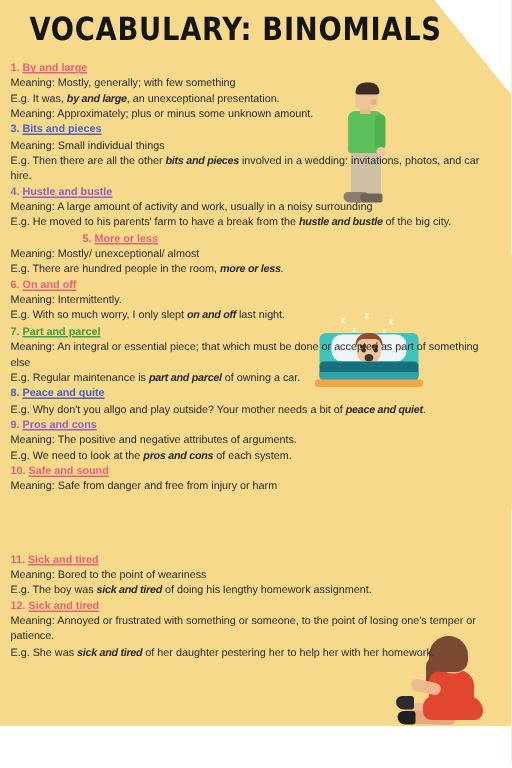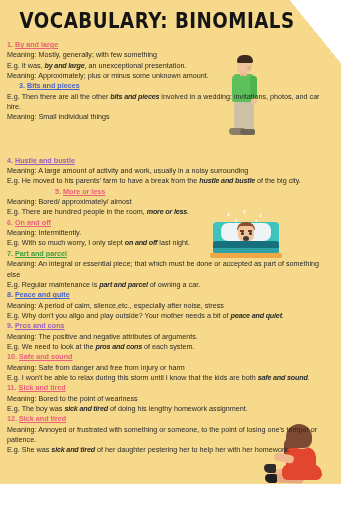--- a/index.html
+++ b/index.html
@@ -194,61 +194,59 @@
   <div id="content">
       <div class="entry">
         <div class="head" style="color: rgb(232, 96, 122);"><span class="num">1.</span> <span class="term">By and large</span></div>
         <div class="line">Meaning: Mostly, generally; with few something</div>
         <div class="line"><span>E.g. It was, </span><span class="it">by and large</span><span>, an unexceptional presentation.</span></div>
       </div>
       <div class="entry">
         <div class="line">Meaning: Approximately; plus or minus some unknown amount.</div>
       </div>
       <div class="entry">
-        <div class="head" style="color: rgb(74, 99, 200); margin-left: 12px;"><span class="num">3.</span> <span class="term">Bits and pieces</span></div>
+        <div class="head" style="color: rgb(74, 99, 200);"><span class="num">3.</span> <span class="term">Bits and pieces</span></div>
+        <div class="line">Meaning: Small individual things</div>
         <div class="line"><span>E.g. Then there are all the other </span><span class="it">bits and pieces</span><span> involved in a wedding: invitations, photos, and car hire.</span></div>
-        <div class="line">Meaning: Small individual things</div>
-      </div>
-      <div class="entry">
-        <div class="head" style="color: rgb(154, 95, 192); margin-top: 33px;"><span class="num">4.</span> <span class="term">Hustle and bustle</span></div>
+      </div>
+      <div class="entry">
+        <div class="head" style="color: rgb(154, 95, 192);"><span class="num">4.</span> <span class="term">Hustle and bustle</span></div>
         <div class="line">Meaning: A large amount of activity and work, usually in a noisy surrounding</div>
         <div class="line"><span>E.g. He moved to his parents' farm to have a break from the </span><span class="it">hustle and bustle</span><span> of the big city.</span></div>
       </div>
       <div class="entry">
         <div class="head" style="color: rgb(232, 96, 122); margin-left: 48px;"><span class="num">5.</span> <span class="term">More or less</span></div>
-        <div class="line">Meaning: Bored/ approximately/ almost</div>
+        <div class="line">Meaning: Mostly/ unexceptional/ almost</div>
         <div class="line"><span>E.g. There are hundred people in the room, </span><span class="it">more or less</span><span>.</span></div>
       </div>
       <div class="entry">
         <div class="head" style="color: rgb(232, 96, 122);"><span class="num">6.</span> <span class="term">On and off</span></div>
         <div class="line">Meaning: Intermittently.</div>
         <div class="line"><span>E.g. With so much worry, I only slept </span><span class="it">on and off</span><span> last night.</span></div>
       </div>
       <div class="entry">
         <div class="head" style="color: rgb(63, 158, 63);"><span class="num">7.</span> <span class="term">Part and parcel</span></div>
         <div class="line">Meaning: An integral or essential piece; that which must be done or accepted as part of something else</div>
         <div class="line"><span>E.g. Regular maintenance is </span><span class="it">part and parcel</span><span> of owning a car.</span></div>
       </div>
       <div class="entry">
         <div class="head" style="color: rgb(74, 99, 200);"><span class="num">8.</span> <span class="term">Peace and quite</span></div>
-        <div class="line">Meaning:  A period of calm, silence,etc., especially after noise, stress</div>
         <div class="line"><span>E.g. Why don't you allgo and play outside? Your mother needs a bit of </span><span class="it">peace and quiet</span><span>.</span></div>
       </div>
       <div class="entry">
         <div class="head" style="color: rgb(154, 95, 192);"><span class="num">9.</span> <span class="term">Pros and cons</span></div>
         <div class="line">Meaning: The positive and negative attributes of arguments.</div>
         <div class="line"><span>E.g. We need to look at the </span><span class="it">pros and cons</span><span> of each system.</span></div>
       </div>
       <div class="entry">
         <div class="head" style="color: rgb(232, 96, 122);"><span class="num">10.</span> <span class="term">Safe and sound</span></div>
         <div class="line">Meaning: Safe from danger and free from injury or harm</div>
-        <div class="line"><span>E.g. I won't be able to relax during this storm until I know that the kids are both </span><span class="it">safe and sound</span><span>.</span></div>
-      </div>
-      <div class="entry">
-        <div class="head" style="color: rgb(232, 96, 122);"><span class="num">11.</span> <span class="term">Sick and tired</span></div>
+      </div>
+      <div class="entry">
+        <div class="head" style="color: rgb(232, 96, 122); margin-top: 38px;"><span class="num">11.</span> <span class="term">Sick and tired</span></div>
         <div class="line">Meaning: Bored to the point of weariness</div>
         <div class="line"><span>E.g. The boy was </span><span class="it">sick and tired</span><span> of doing his lengthy homework assignment.</span></div>
       </div>
       <div class="entry">
         <div class="head" style="color: rgb(232, 96, 122);"><span class="num">12.</span> <span class="term">Sick and tired</span></div>
         <div class="line">Meaning: Annoyed or frustrated with something or someone, to the point of losing one's temper or patience.</div>
         <div class="line"><span>E.g. She was </span><span class="it">sick and tired</span><span> of her daughter pestering her to help her with her homework.</span></div>
       </div>
     </div>
 </div>

